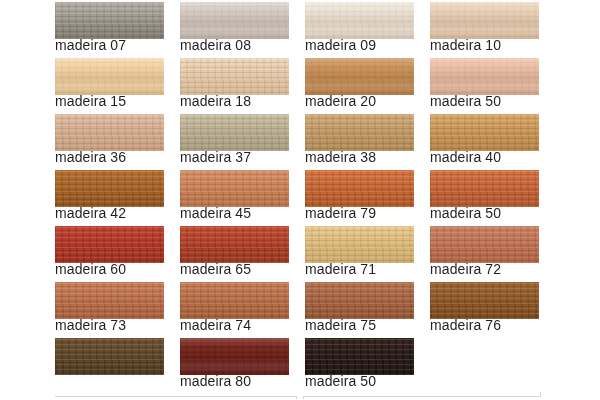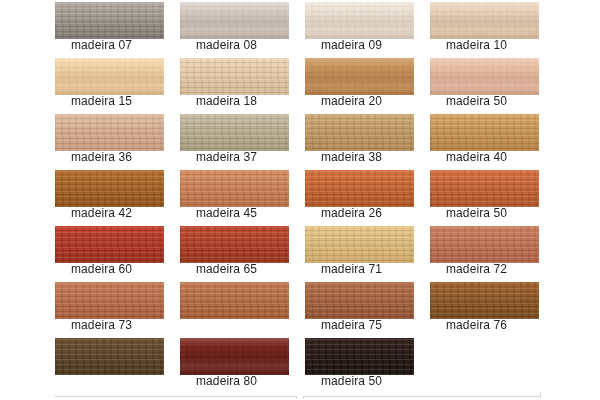--- a/index.html
+++ b/index.html
@@ -84,24 +84,24 @@
         rgba(255,255,255,0.16) 0%,
         rgba(255,255,255,0.00) 22%,
         rgba(0,0,0,0.05) 55%,
         rgba(255,255,255,0.10) 78%,
         rgba(0,0,0,0.06) 100%
       );
   }
 
   .swatch-label {
     position: absolute;
-    left: 16px;
+    left: 0;
     top: 38px;
     width: 120px;
-    font-size: 12px;
+    font-size: 14px;
     line-height: 11px;
     color: #231f20;
     letter-spacing: 0.1px;
     white-space: nowrap;
   }
 
   #bottom-rule {
     position: absolute;
     left: 55px;
     top: 396px;
@@ -223,21 +223,21 @@
       <div class="swatch-cell">
         <div class="swatch-chip" style="background: linear-gradient(rgb(213, 142, 99) 0%, rgb(200, 126, 83) 45%, rgb(184, 110, 68) 100%);">
           <div class="grain"></div>
         </div>
         <div class="swatch-label">madeira 45</div>
       </div>
       <div class="swatch-cell">
         <div class="swatch-chip" style="background: linear-gradient(rgb(212, 113, 60) 0%, rgb(196, 98, 47) 45%, rgb(176, 84, 34) 100%);">
           <div class="grain"></div>
         </div>
-        <div class="swatch-label">madeira 26</div>
+        <div class="swatch-label">madeira 79</div>
       </div>
       <div class="swatch-cell">
         <div class="swatch-chip" style="background: linear-gradient(rgb(210, 112, 64) 0%, rgb(196, 95, 51) 45%, rgb(176, 83, 39) 100%);">
           <div class="grain"></div>
         </div>
         <div class="swatch-label">madeira 50</div>
       </div>
       <div class="swatch-cell">
         <div class="swatch-chip" style="background: linear-gradient(rgb(191, 63, 44) 0%, rgb(174, 51, 34) 45%, rgb(154, 42, 27) 100%);">
           <div class="grain"></div>
@@ -265,20 +265,21 @@
       <div class="swatch-cell">
         <div class="swatch-chip" style="background: linear-gradient(rgb(199, 123, 86) 0%, rgb(185, 107, 71) 45%, rgb(168, 92, 57) 100%);">
           <div class="grain"></div>
         </div>
         <div class="swatch-label">madeira 73</div>
       </div>
       <div class="swatch-cell">
         <div class="swatch-chip" style="background: linear-gradient(rgb(195, 123, 83) 0%, rgb(180, 106, 66) 45%, rgb(163, 91, 53) 100%);">
           <div class="grain"></div>
         </div>
+        <div class="swatch-label">madeira 74</div>
       </div>
       <div class="swatch-cell">
         <div class="swatch-chip" style="background: linear-gradient(rgb(179, 112, 75) 0%, rgb(163, 96, 60) 45%, rgb(144, 81, 47) 100%);">
           <div class="grain"></div>
         </div>
         <div class="swatch-label">madeira 75</div>
       </div>
       <div class="swatch-cell">
         <div class="swatch-chip" style="background: linear-gradient(rgb(155, 97, 44) 0%, rgb(139, 84, 35) 45%, rgb(120, 71, 27) 100%);">
           <div class="grain"></div>

